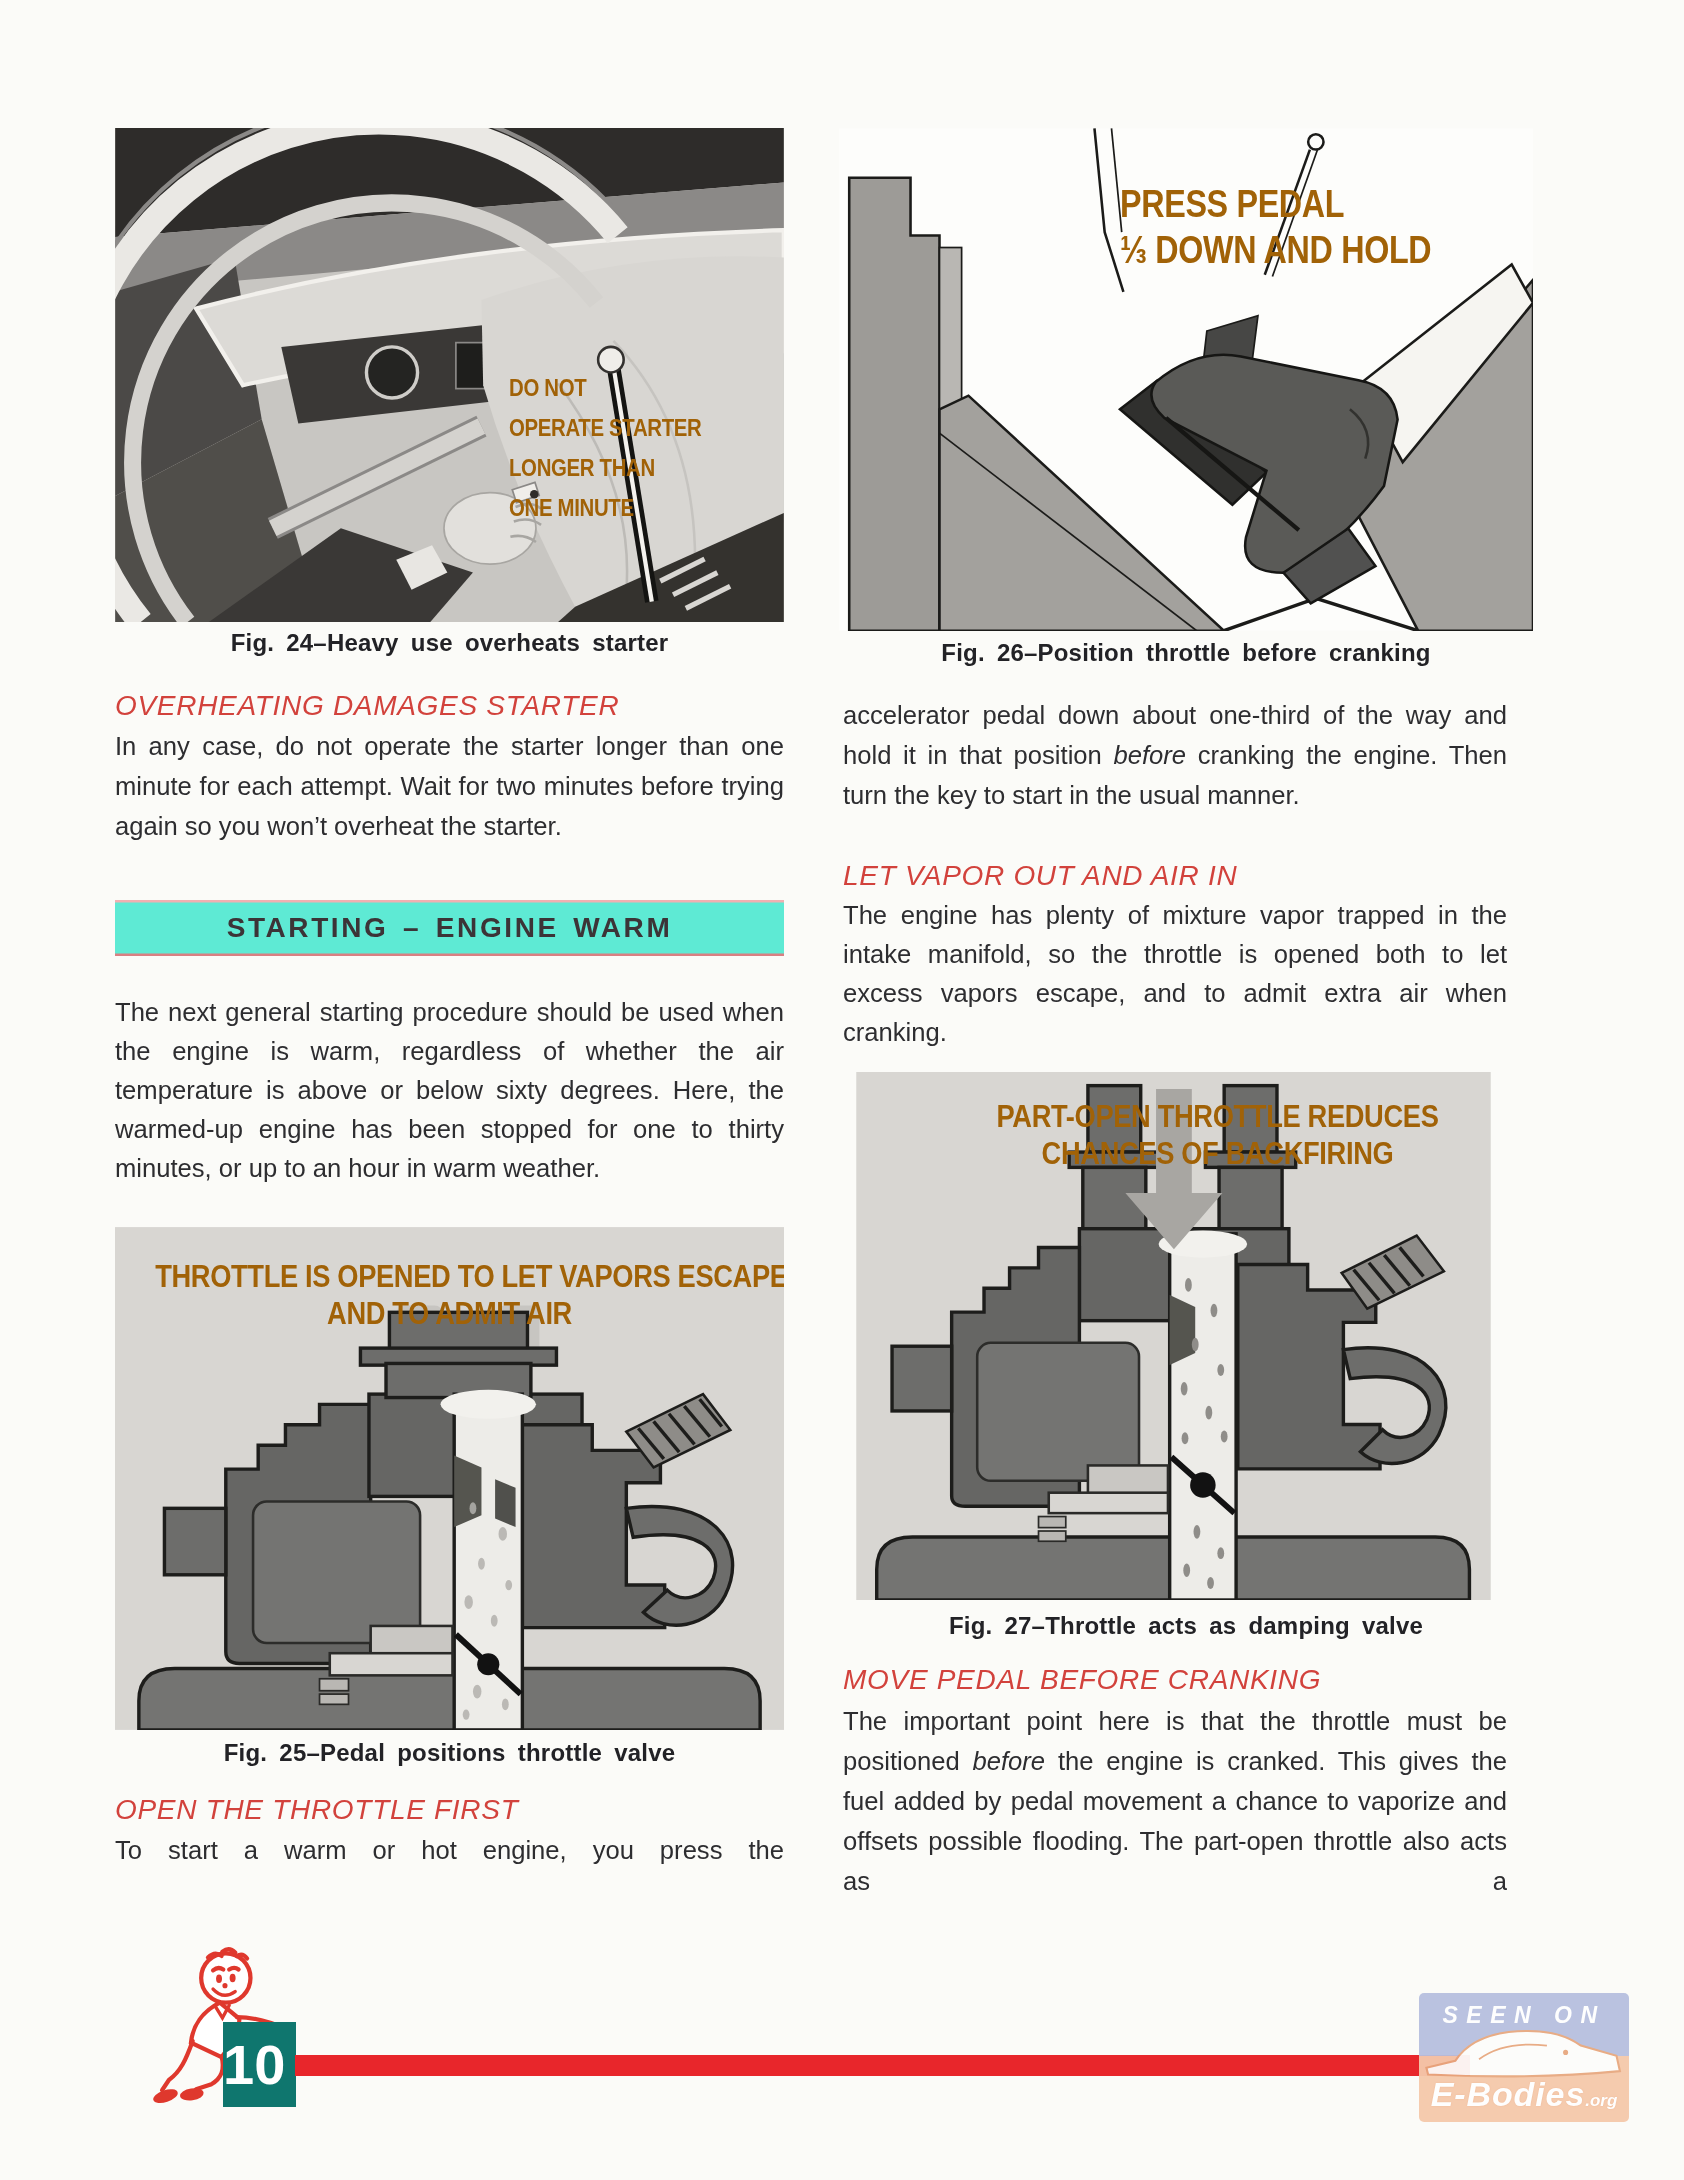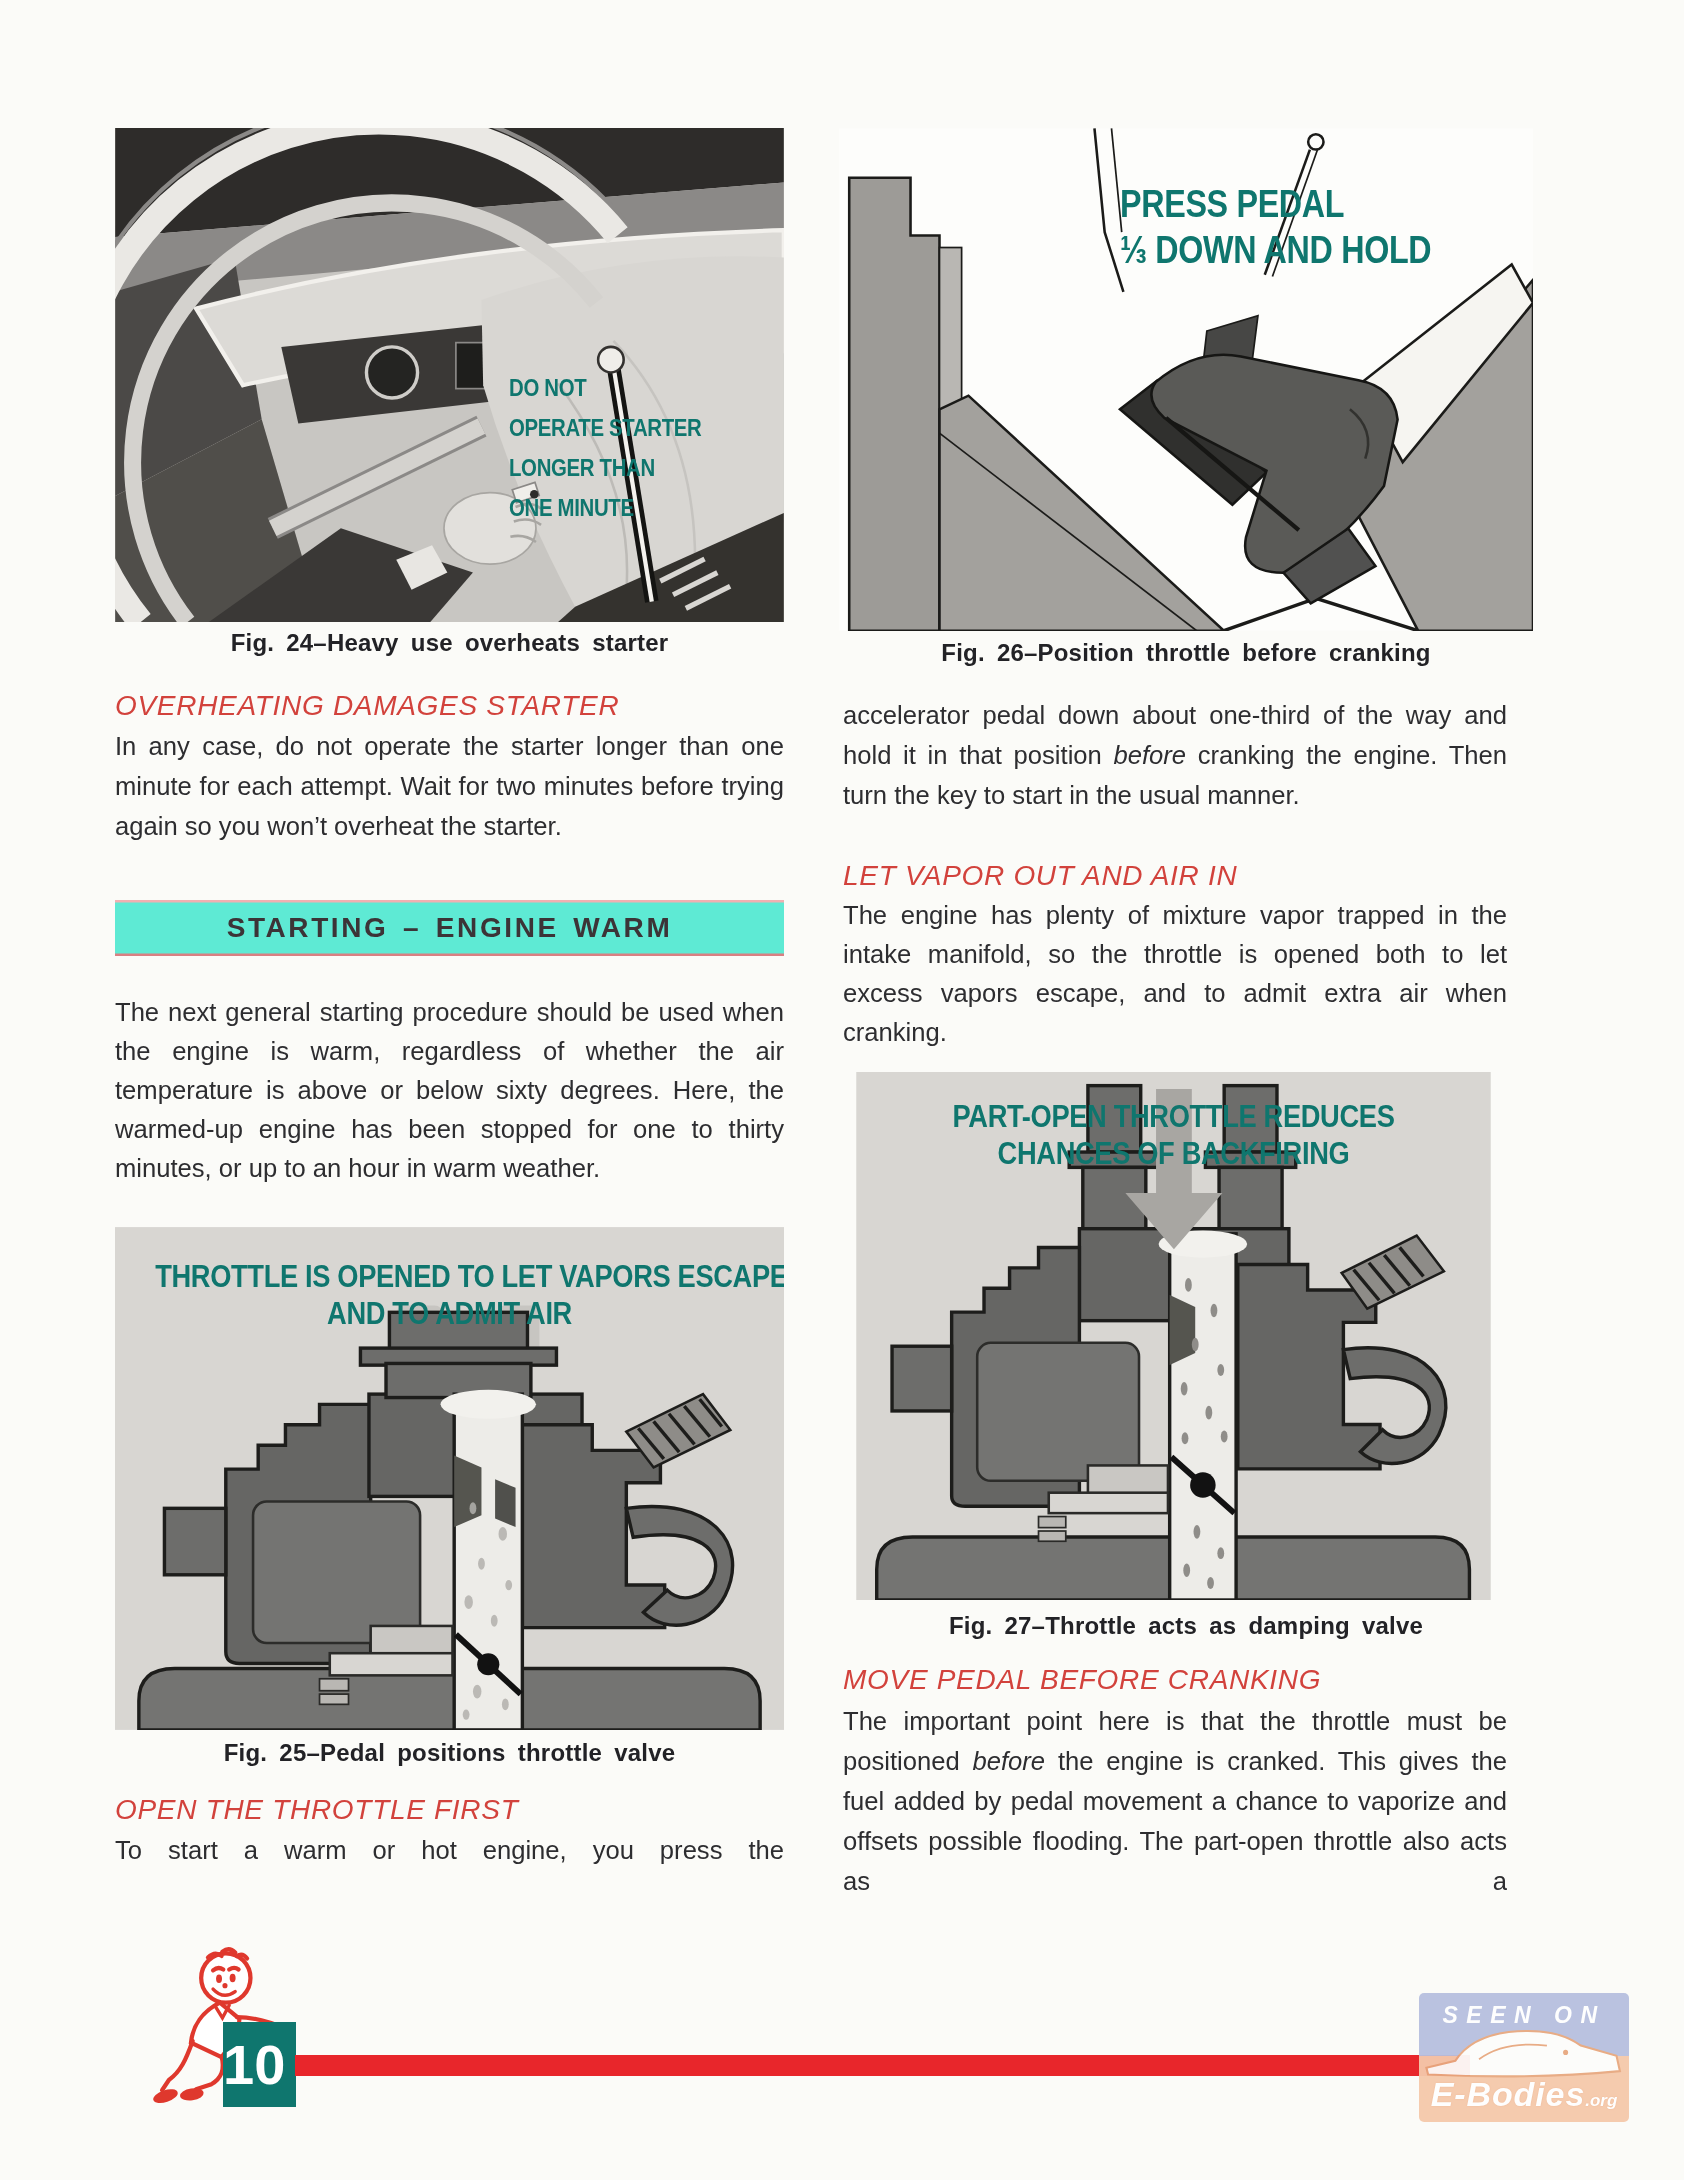--- a/index.html
+++ b/index.html
@@ -10,33 +10,33 @@
   .abs{position:absolute;}
   
   #fig24{left:115px;top:128px;width:669px;height:494px;}
   #fig25{left:115px;top:1227px;width:669px;height:503px;}
   #fig26{left:839px;top:128px;width:694px;height:503px;}
   #fig27{left:856px;top:1072px;width:635px;height:528px;}
   .figbox{overflow:hidden;}
   .figbox svg{position:absolute;left:0;top:0;}
   
   .disp{
-    position:absolute;color:#0f766e;font-weight:bold;line-height:1;
+    position:absolute;color:#a16207;font-weight:bold;line-height:1;
     letter-spacing:-0.4px;white-space:nowrap;
   }
   .disp .dl{transform:scaleX(.85);transform-origin:left center;}
   .disp.centered{width:100%;text-align:center;}
   .disp.centered .dl{transform:scaleX(.88);transform-origin:center;}
   #ov24{left:394px;top:240px;font-size:24px;}
   #ov24 .dl{line-height:40px;}
   #ov26{left:281px;top:53px;font-size:38px;}
   #ov26 .dl{line-height:46px;}
   #ov25{left:0;top:31px;font-size:31px;}
   #ov25 .dl{line-height:37px;}
-  #ov27{left:0;top:25.6px;font-size:31px;}
+  #ov27{left:0;top:25.6px;font-size:31px;padding-left:44px;}
   #ov27 .dl{line-height:37px;}
   
   .caption{
     position:absolute;font-weight:bold;font-size:24px;color:#222226;
     text-align:center;word-spacing:.22em;letter-spacing:0.2px;
   }
   #cap24{left:115px;top:629px;width:669px;}
   #cap25{left:115px;top:1739px;width:669px;}
   #cap26{left:839px;top:639px;width:694px;}
   #cap27{left:839px;top:1612px;width:694px;}

